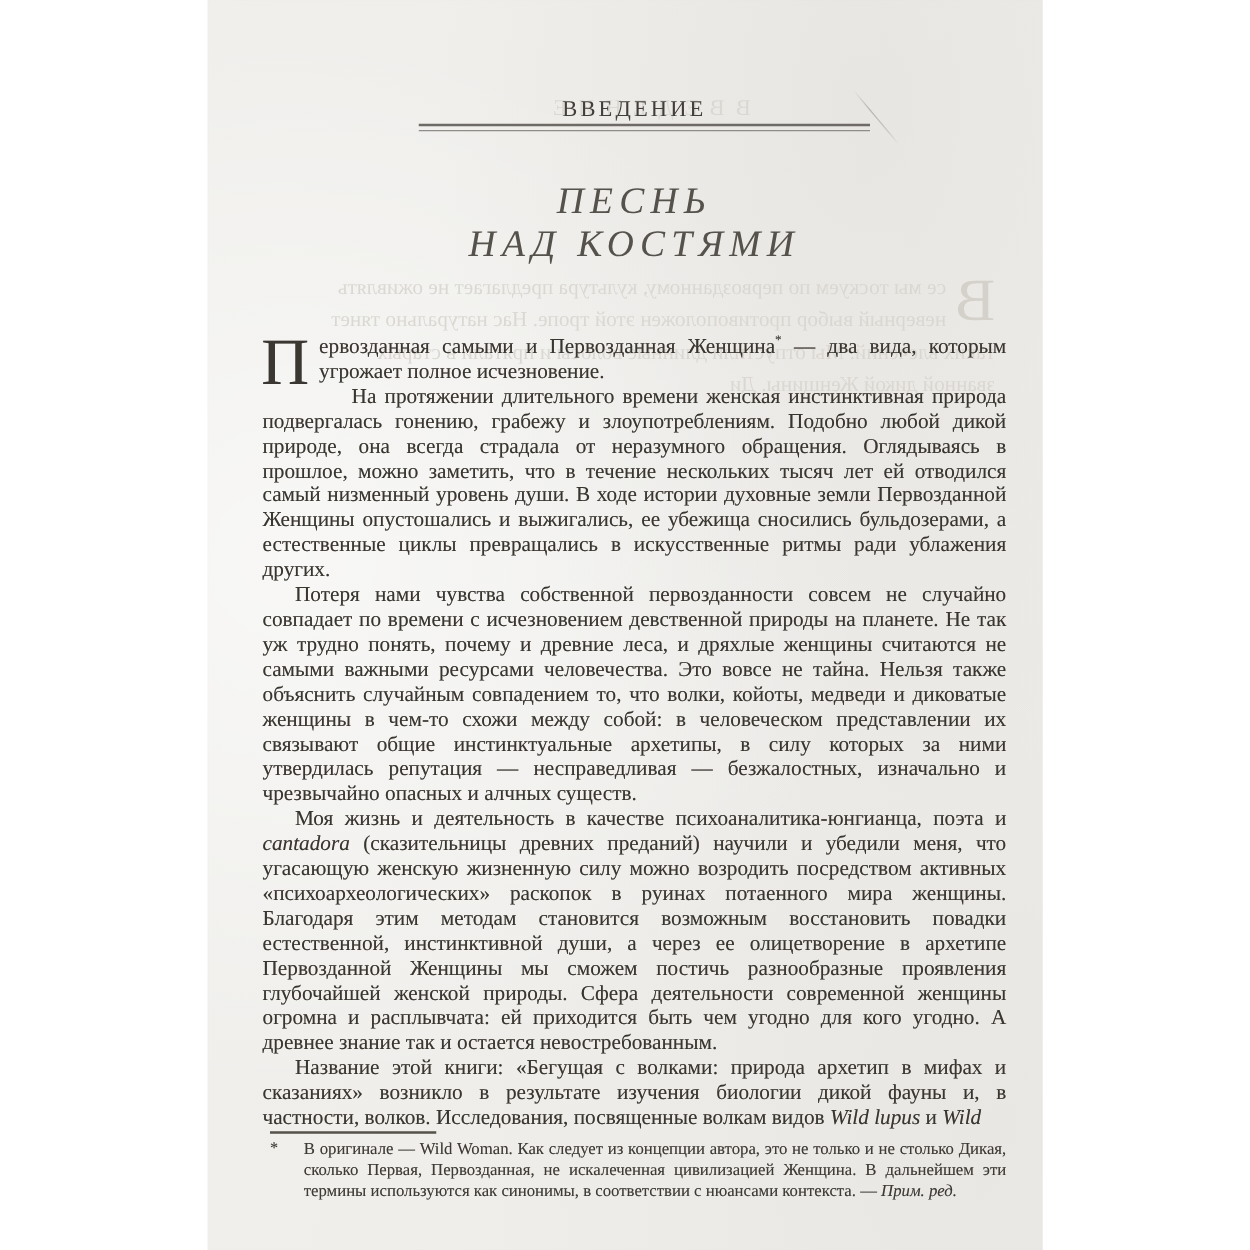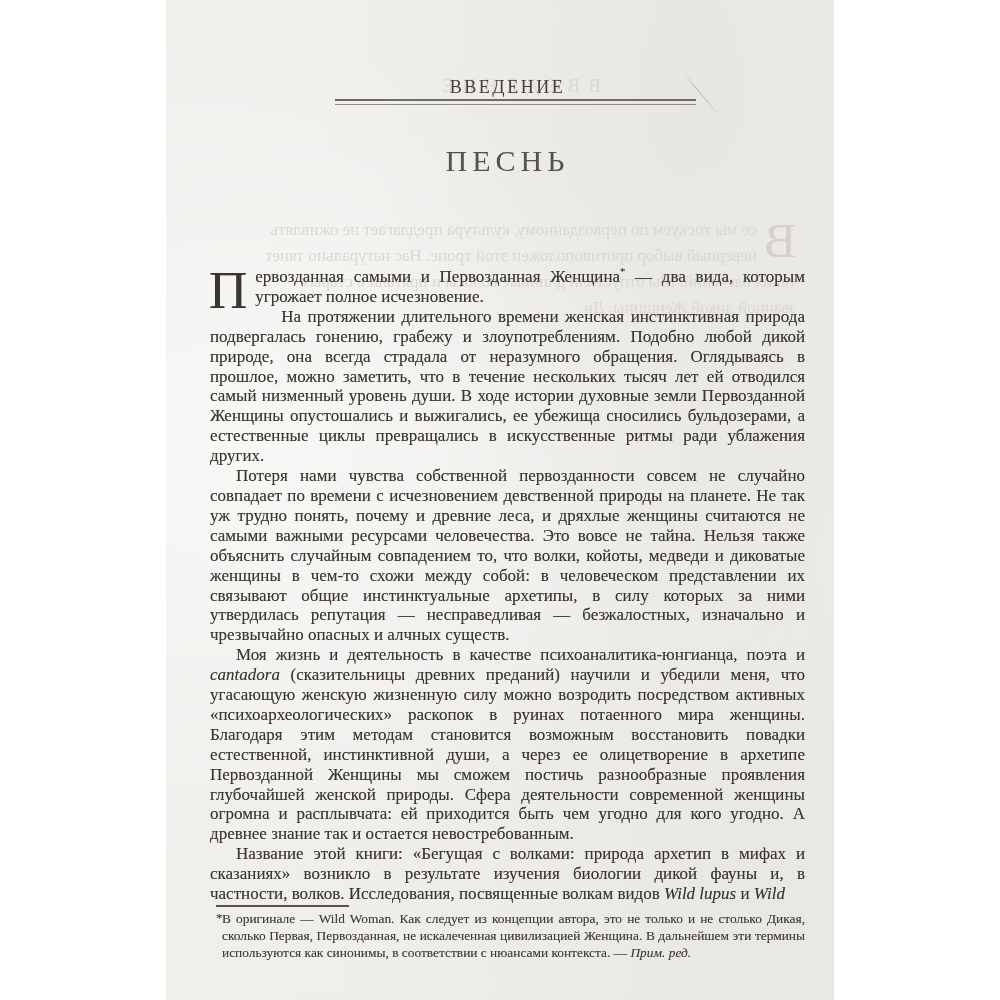--- a/index.html
+++ b/index.html
@@ -40,21 +40,21 @@
     position:absolute;top:77px;left:44px;width:595px;text-align:center;
     font-size:18px;letter-spacing:2.5px;color:#423e3a;
   }
   .head-rule{
     position:absolute;top:99px;left:169px;width:361px;height:3px;
     border-top:2px solid var(--rule-dark);
     border-bottom:1px solid var(--rule-light);
   }
   .chapter-title{
     position:absolute;top:143px;left:44px;width:595px;margin:0;
-    text-align:center;font-weight:normal;color:var(--title);
+    text-align:center;font-weight:normal;color:var(--title);font-style:italic;
   }
   .title-line{display:block;font-size:30px;line-height:35px;letter-spacing:5px;}
   .body-text{
     position:absolute;top:267px;left:44px;width:595px;
     font-size:17px;line-height:19.9px;text-align:justify;
     color:var(--body-text);
     text-shadow:0 0 0.5px rgba(62,57,50,0.45);
     hyphens:auto;-webkit-hyphens:auto;
   }
   p.para{margin:0;text-indent:26px;}
@@ -67,21 +67,21 @@
   .footnote-rule{
     position:absolute;top:905px;left:50px;width:133px;
     border-top:2px solid #565249;
   }
   .footnote{
     position:absolute;top:911px;left:50px;width:589px;
     font-size:13.4px;line-height:16.9px;text-align:justify;
     color:#3e3a34;text-shadow:0 0 0.4px rgba(62,58,52,0.4);
   }
   .fn-marker{position:absolute;left:0;top:-1px;font-size:13px;}
-  .fn-body{display:block;margin-left:6px;}
+  .fn-body{display:block;margin-left:27px;}
   .scratch{
     position:absolute;left:517px;top:72px;width:56px;height:1px;
     background:linear-gradient(90deg, rgba(158,152,146,0), rgba(158,152,146,0.65) 35%, rgba(158,152,146,0.4) 75%, rgba(158,152,146,0));
     transform:rotate(50deg);transform-origin:left center;
   }
 </style>
 </head>
 <body>
 
 <div class="canvas">
@@ -93,20 +93,21 @@
         <span class="ghost-dropcap">В</span>
         <span><div class="ghost-line">се мы тоскуем по первозданному, культура предлагает не оживлять</div><div class="ghost-line">неверный выбор противоположен этой тропе. Нас натурально тянет</div><div class="ghost-line">таких влечений. Мы отпустили длинные волосы и прятали в старых</div><div class="ghost-line">званной дикой Женщины. Ди</div></span>
       </div>
     </div>
 
     <div class="running-head">ВВЕДЕНИЕ</div>
     <div class="head-rule"></div>
 
     <h1 class="chapter-title">
       <span class="title-line">ПЕСНЬ</span>
+      <span class="title-line">НАД КОСТЯМИ</span>
     </h1>
 
     <div class="body-text">
         <p class="para first"><span class="dropcap">П</span><span>ервозданная самыми и Первозданная Женщина</span><sup>*</sup><span> — два вида, которым угрожает полное исчезновение.</span></p>
         <p class="para"><span>На протяжении длительного времени женская инстинктивная природа подвергалась гонению, грабежу и злоупотреблениям. Подобно любой дикой природе, она всегда страдала от неразумного обращения. Оглядываясь в прошлое, можно заметить, что в течение нескольких тысяч лет ей отводился самый низменный уровень души. В ходе истории духовные земли Первозданной Женщины опустошались и выжигались, ее убежища сносились бульдозерами, а естественные циклы превращались в искусственные ритмы ради ублажения других.</span></p>
         <p class="para"><span>Потеря нами чувства собственной первозданности совсем не случайно совпадает по времени с исчезновением девственной природы на планете. Не так уж трудно понять, почему и древние леса, и дряхлые женщины считаются не самыми важными ресурсами человечества. Это вовсе не тайна. Нельзя также объяснить случайным совпадением то, что волки, койоты, медведи и диковатые женщины в чем-то схожи между собой: в человеческом представлении их связывают общие инстинктуальные архетипы, в силу которых за ними утвердилась репутация — несправедливая — безжалостных, изначально и чрезвычайно опасных и алчных существ.</span></p>
         <p class="para"><span>Моя жизнь и деятельность в качестве психоаналитика-юнгианца, поэта и </span><span style="font-style: italic;">cantadora</span><span> (сказительницы древних преданий) научили и убедили меня, что угасающую женскую жизненную силу можно возродить посредством активных «психоархеологических» раскопок в руинах потаенного мира женщины. Благодаря этим методам становится возможным восстановить повадки естественной, инстинктивной души, а через ее олицетворение в архетипе Первозданной Женщины мы сможем постичь разнообразные проявления глубочайшей женской природы. Сфера деятельности современной женщины огромна и расплывчата: ей приходится быть чем угодно для кого угодно. А древнее знание так и остается невостребованным.</span></p>
         <p class="para"><span>Название этой книги: «Бегущая с волками: природа архетип в мифах и сказаниях» возникло в результате изучения биологии дикой фауны и, в частности, волков. Исследования, посвященные волкам видов </span><span style="font-style: italic;">Wild lupus</span><span> и </span><span style="font-style: italic;">Wild</span></p>
       </div>
 

